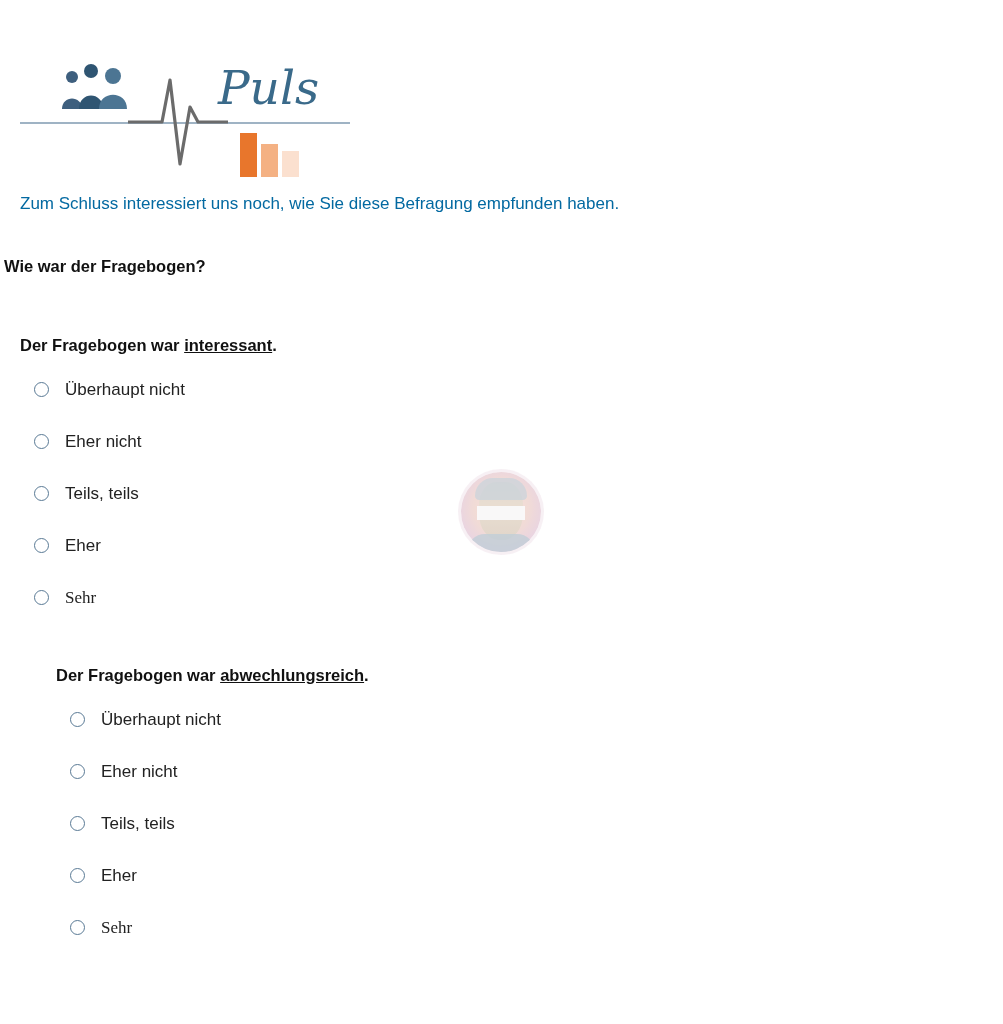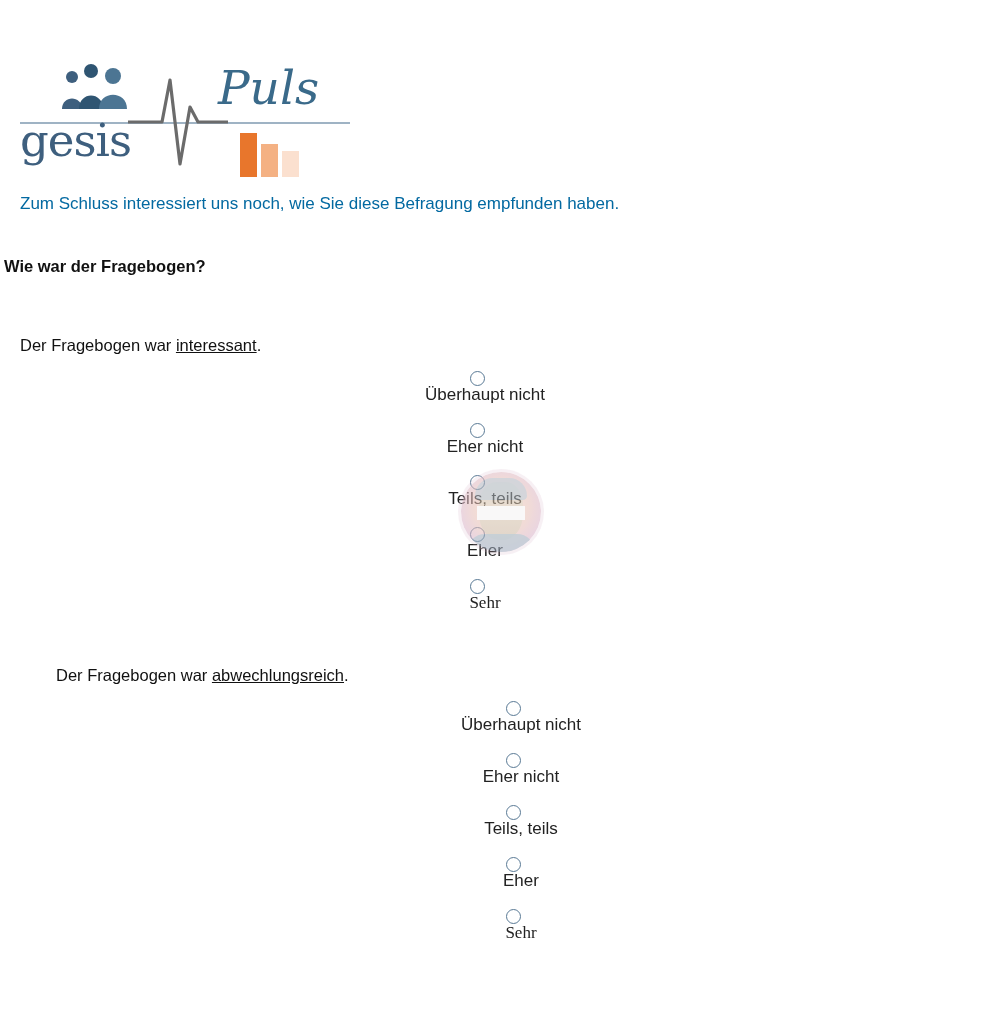--- a/index.html
+++ b/index.html
@@ -102,35 +102,34 @@
     top: 257px;
     font-size: 16.5px;
     font-weight: bold;
     color: #111111;
   }
   .q-block { position: absolute; left: 20px; width: 900px; }
   .q-block.first { top: 336px; }
   .q-block.second { top: 666px; margin-left: 36px; }
   .q-text {
     font-size: 16.5px;
-    font-weight: normal;
+    font-weight: bold;
     color: #111111;
     margin: 0 0 16px 0;
   }
   .q-text u { text-decoration: underline; }
 
   .options { margin: 0; padding: 0; list-style: none; }
   .option {
     display: flex;
     align-items: center;
     height: 36px;
     margin: 0 0 16px 0;
     padding-left: 14px;
     cursor: pointer;
-    flex-direction: column;
   }
   .option:last-child { margin-bottom: 0; font-family: Liberation Serif, serif; }
   .radio {
     width: 15px;
     height: 15px;
     border: 1.4px solid #5a7a95;
     border-radius: 50%;
     background: #ffffff;
     box-sizing: border-box;
     flex: 0 0 auto;
@@ -209,21 +208,20 @@
       <path d="M21 45 C21 27 45 27 45 45 Z" fill="#2f5572"></path>
       <circle cx="55" cy="12" r="8" fill="#4c7593"></circle>
       <path d="M41 45 C41 26 69 26 69 45 Z" fill="#4c7593"></path>
     </svg>
 
     <svg class="logo-pulse" viewBox="0 0 100 120">
       <polyline points="0,70 34,70 42,28 52,112 62,55 70,70 100,70" fill="none" stroke="#6b6b6b" stroke-width="3.2" stroke-linejoin="round"></polyline>
     </svg>
 
     <div class="logo-puls">Puls</div>
-    <div class="logo-gesis">gesis</div>
 
     <div class="logo-bars">
       <span class="bar bar1"></span>
       <span class="bar bar2"></span>
       <span class="bar bar3"></span>
     </div>
   </div>
 
   <div class="intro">Zum Schluss interessiert uns noch, wie Sie diese Befragung empfunden haben.</div>
 

